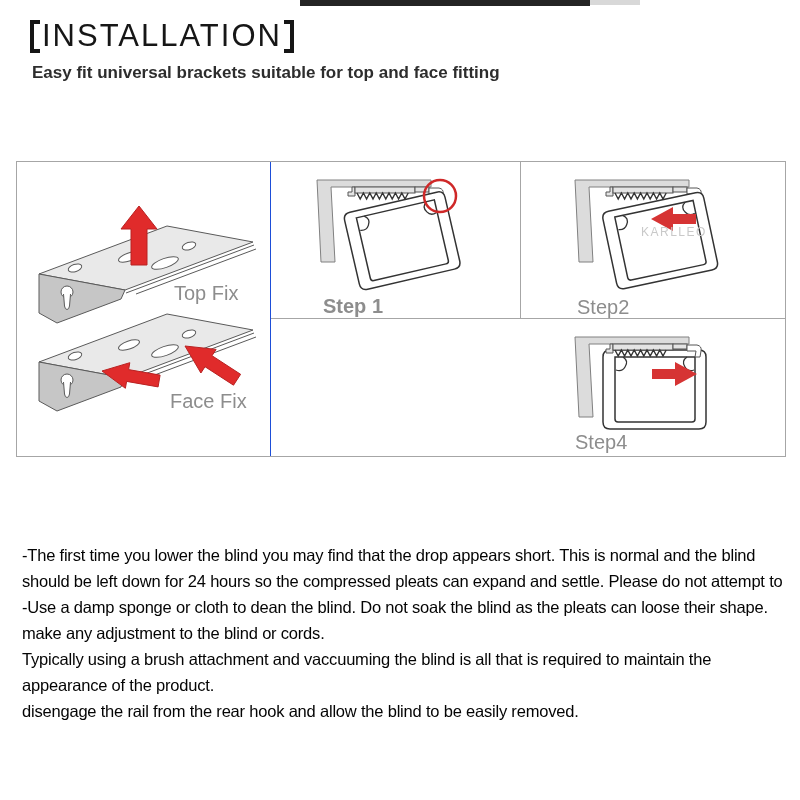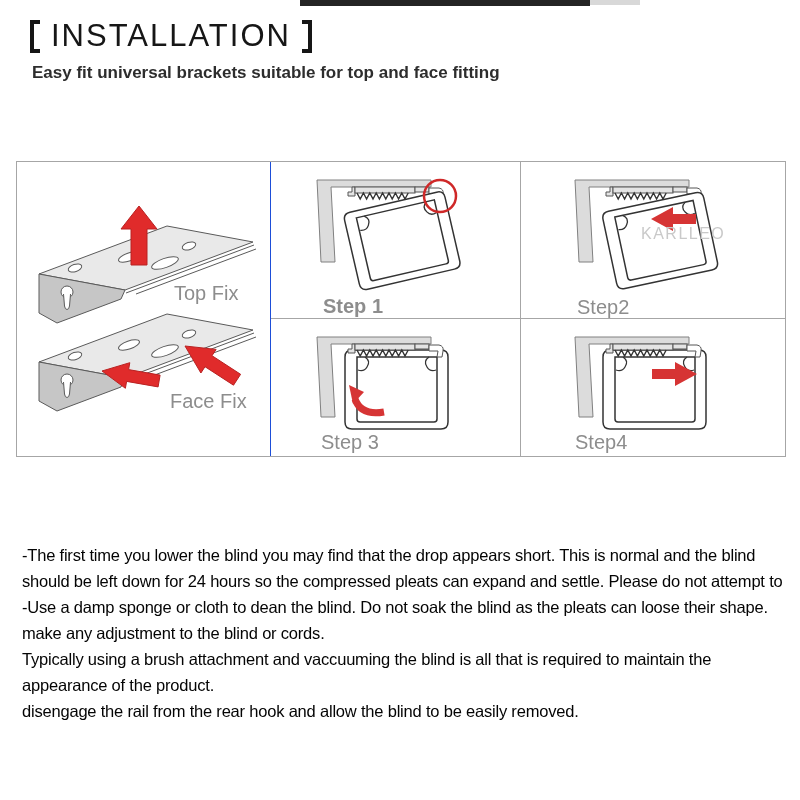--- a/index.html
+++ b/index.html
@@ -4,39 +4,39 @@
 <style>
   html,body{margin:0;padding:0;background:#fff;}
   .page{position:relative;width:800px;height:800px;background:#ffffff;overflow:hidden;
         font-family:"Liberation Sans",sans-serif;}
 
   
   .topbar{position:absolute;top:0;left:300px;width:290px;height:6px;background:#242424;}
   .topbar-tail{position:absolute;top:0;left:590px;width:50px;height:5px;background:#d8d8d8;}
 
   
-  .title-row{position:absolute;left:30px;top:16px;display:flex;align-items:center;gap:11px;height:40px;}
+  .title-row{position:absolute;left:30px;top:16px;display:flex;align-items:center;gap:2px;height:40px;}
   .cjk-bracket{width:10px;height:33px;box-sizing:border-box;}
   .cjk-bracket.l{border-left:4px solid #161616;border-top:4px solid #161616;border-bottom:4px solid #161616;}
   .cjk-bracket.r{border-right:4px solid #161616;border-top:4px solid #161616;border-bottom:4px solid #161616;}
   .title-text{font-size:31px;letter-spacing:2px;color:#161616;font-weight:400;white-space:nowrap;}
   .subtitle{position:absolute;left:32px;top:63px;font-size:17px;color:#2d2d2d;white-space:nowrap;font-weight:bold;}
 
   
   .grid{position:absolute;left:16px;top:161px;width:768px;height:294px;border:1px solid #a6a6a6;}
   .cell{position:absolute;box-sizing:border-box;background:#fff;}
   .cell-left{left:0;top:0;width:254px;height:294px;border-right:1px solid #1d4ed8;}
   .cell-s1{left:254px;top:0;width:250px;height:157px;border-right:1px solid #a6a6a6;border-bottom:1px solid #a6a6a6;font-weight:bold;}
   .cell-s2{left:504px;top:0;width:264px;height:157px;border-bottom:1px solid #a6a6a6;}
   .cell-s3{left:254px;top:157px;width:250px;height:137px;border-right:1px solid #a6a6a6;}
   .cell-s4{left:504px;top:157px;width:264px;height:137px;}
   .cell svg{position:absolute;left:0;top:0;display:block;}
 
   .gray-label{position:absolute;color:#8d8d8d;font-size:20px;white-space:nowrap;}
-  .watermark{position:absolute;left:120px;top:63px;color:#c9c9c9;font-size:16px;letter-spacing:1.5px;white-space:nowrap;}
+  .watermark{position:absolute;left:120px;top:63px;color:#c9c9c9;font-size:12px;letter-spacing:1.5px;white-space:nowrap;}
 
   
   .care{position:absolute;left:22px;top:534px;font-size:16.5px;line-height:26px;
         color:#040404;letter-spacing:-0.2px;margin-top:8px;}
   .care div{white-space:nowrap;}
 </style>
 </head>
 <body>
 
 <div class="page">
@@ -123,42 +123,20 @@
             <path d="M94,36 q6,4 2,10 q-3,5 -9,3" fill="none" stroke="#333" stroke-width="1.3"></path>
             <path d="M158,36 q-6,4 -2,10 q3,5 9,3" fill="none" stroke="#333" stroke-width="1.3"></path>
           </g>
         </g>
         <polygon points="130,57 152,45 152,52 175,52 175,62 152,62 152,69" fill="#d63434"></polygon>
       </svg>
       <div class="watermark">KARLLEO</div>
       <div class="gray-label" style="left:56px;top:134px">Step2</div>
     </div>
 
-    <div class="cell cell-s3">
-      <svg width="249" height="136" viewBox="0 0 249 136">
-        <path d="M46,18 H160 V25 H60 L64,98 H50 Z" fill="#dcdcdc" stroke="#808080"></path>
-        <g transform="translate(0,2)">
-          <path fill-rule="evenodd" d="M81,29 H170 Q177,29 177,36 V101 Q177,108 170,108 H81 Q74,108 74,101 V36 Q74,29 81,29 Z M86,36 H166 V98 Q166,101 163,101 H89 Q86,101 86,98 V36 Z" fill="#fff" stroke="#333" stroke-width="1.5"></path>
-          <path d="M94,36 q6,4 2,10 q-3,5 -9,3" fill="none" stroke="#333" stroke-width="1.3"></path>
-          <path d="M158,36 q-6,4 -2,10 q3,5 9,3" fill="none" stroke="#333" stroke-width="1.3"></path>
-        </g>
-        <g>
-          <path d="M84,25 v9 h-7 v-4 h4 v-5 z" fill="#e4e4e4" stroke="#555"></path>
-          <rect x="84" y="25" width="60" height="6" fill="#e4e4e4" stroke="#555"></rect>
-          <rect x="144" y="25" width="14" height="5" fill="#e4e4e4" stroke="#555"></rect>
-          <path d="M158,26 h10 q5,1 4,6 l-1,6 h-5 l1,-6 h-9 z" fill="#fff" stroke="#555"></path>
-          <path d="M86,31 l3.2,6 3.2,-6 3.2,6 3.2,-6 3.2,6 3.2,-6 3.2,6 3.2,-6 3.2,6 3.2,-6 3.2,6 3.2,-6 3.2,6 3.2,-6 3.2,6 3.2,-6" fill="none" stroke="#333" stroke-width="1.4"></path>
-        </g>
-        <g>
-          <path d="M113,93 Q90,97 84,80" fill="none" stroke="#d63434" stroke-width="7"></path>
-          <polygon points="78,66 93,73 82,85" fill="#d63434"></polygon>
-        </g>
-      </svg>
-      <div class="gray-label" style="left:50px;top:112px">Step 3</div>
-    </div>
 
     <div class="cell cell-s4">
       <svg width="263" height="136" viewBox="0 0 263 136">
         <g transform="translate(8,0)">
           <path d="M46,18 H160 V25 H60 L64,98 H50 Z" fill="#dcdcdc" stroke="#808080"></path>
           <g transform="translate(0,2)">
             <path fill-rule="evenodd" d="M81,29 H170 Q177,29 177,36 V101 Q177,108 170,108 H81 Q74,108 74,101 V36 Q74,29 81,29 Z M86,36 H166 V98 Q166,101 163,101 H89 Q86,101 86,98 V36 Z" fill="#fff" stroke="#333" stroke-width="1.5"></path>
             <path d="M94,36 q6,4 2,10 q-3,5 -9,3" fill="none" stroke="#333" stroke-width="1.3"></path>
             <path d="M158,36 q-6,4 -2,10 q3,5 9,3" fill="none" stroke="#333" stroke-width="1.3"></path>
           </g>

